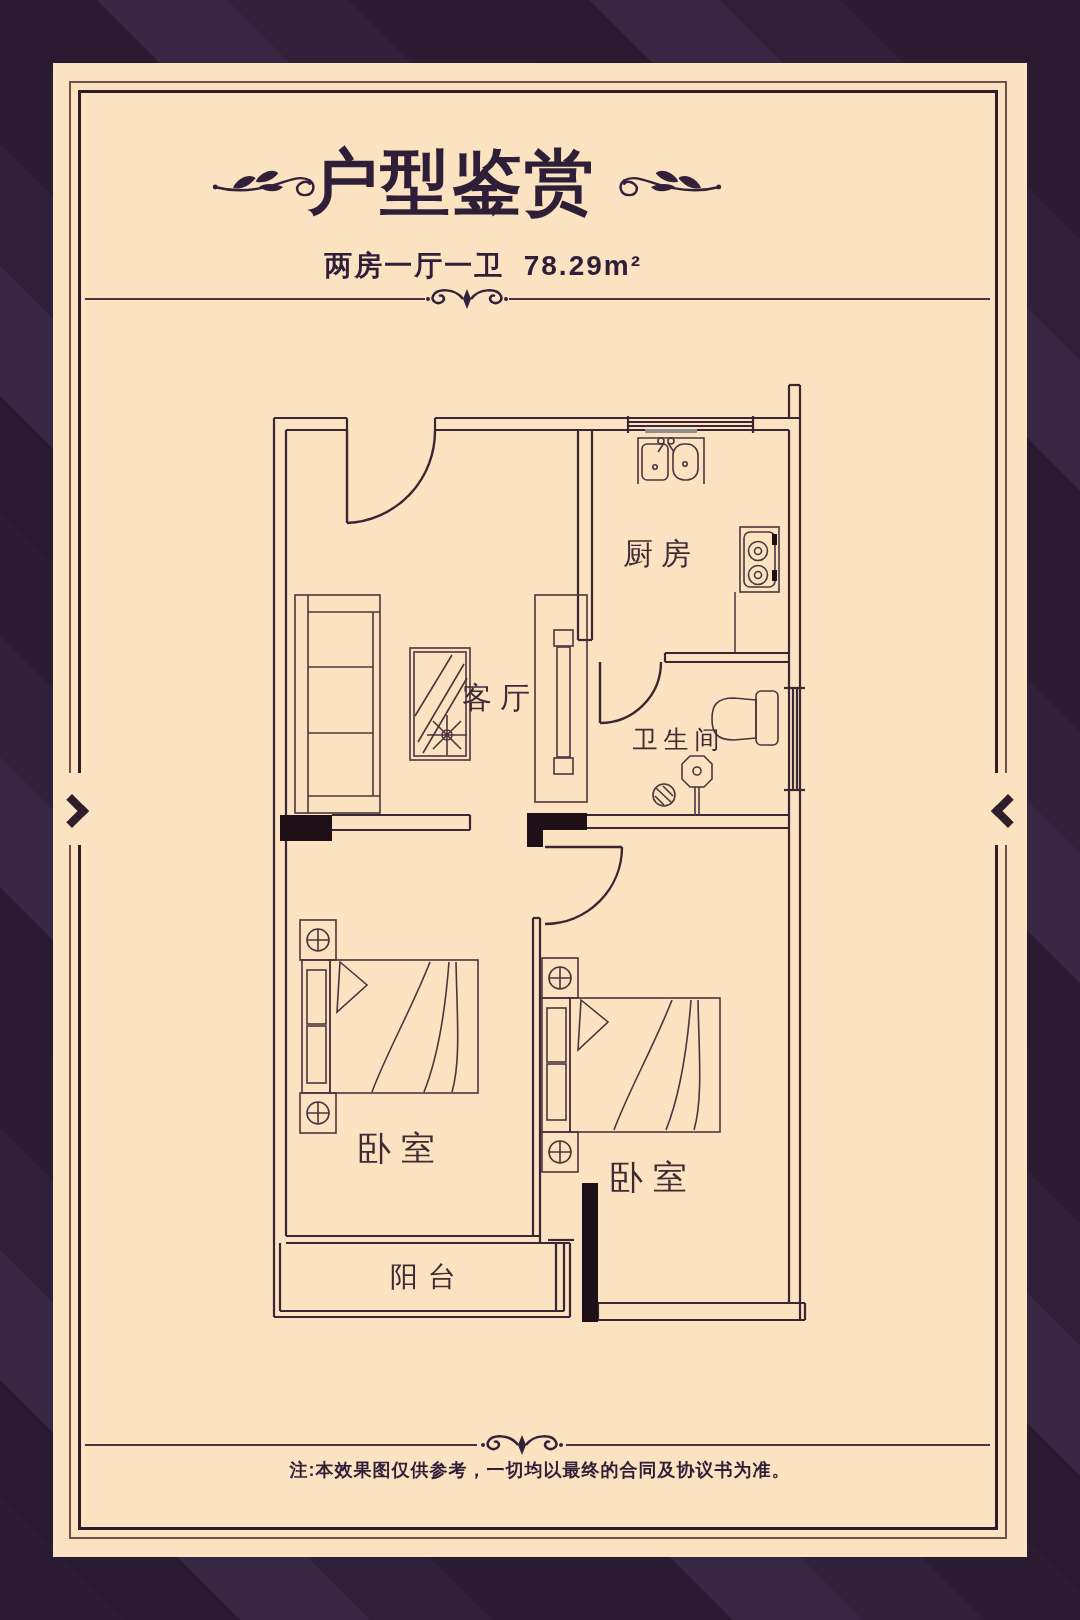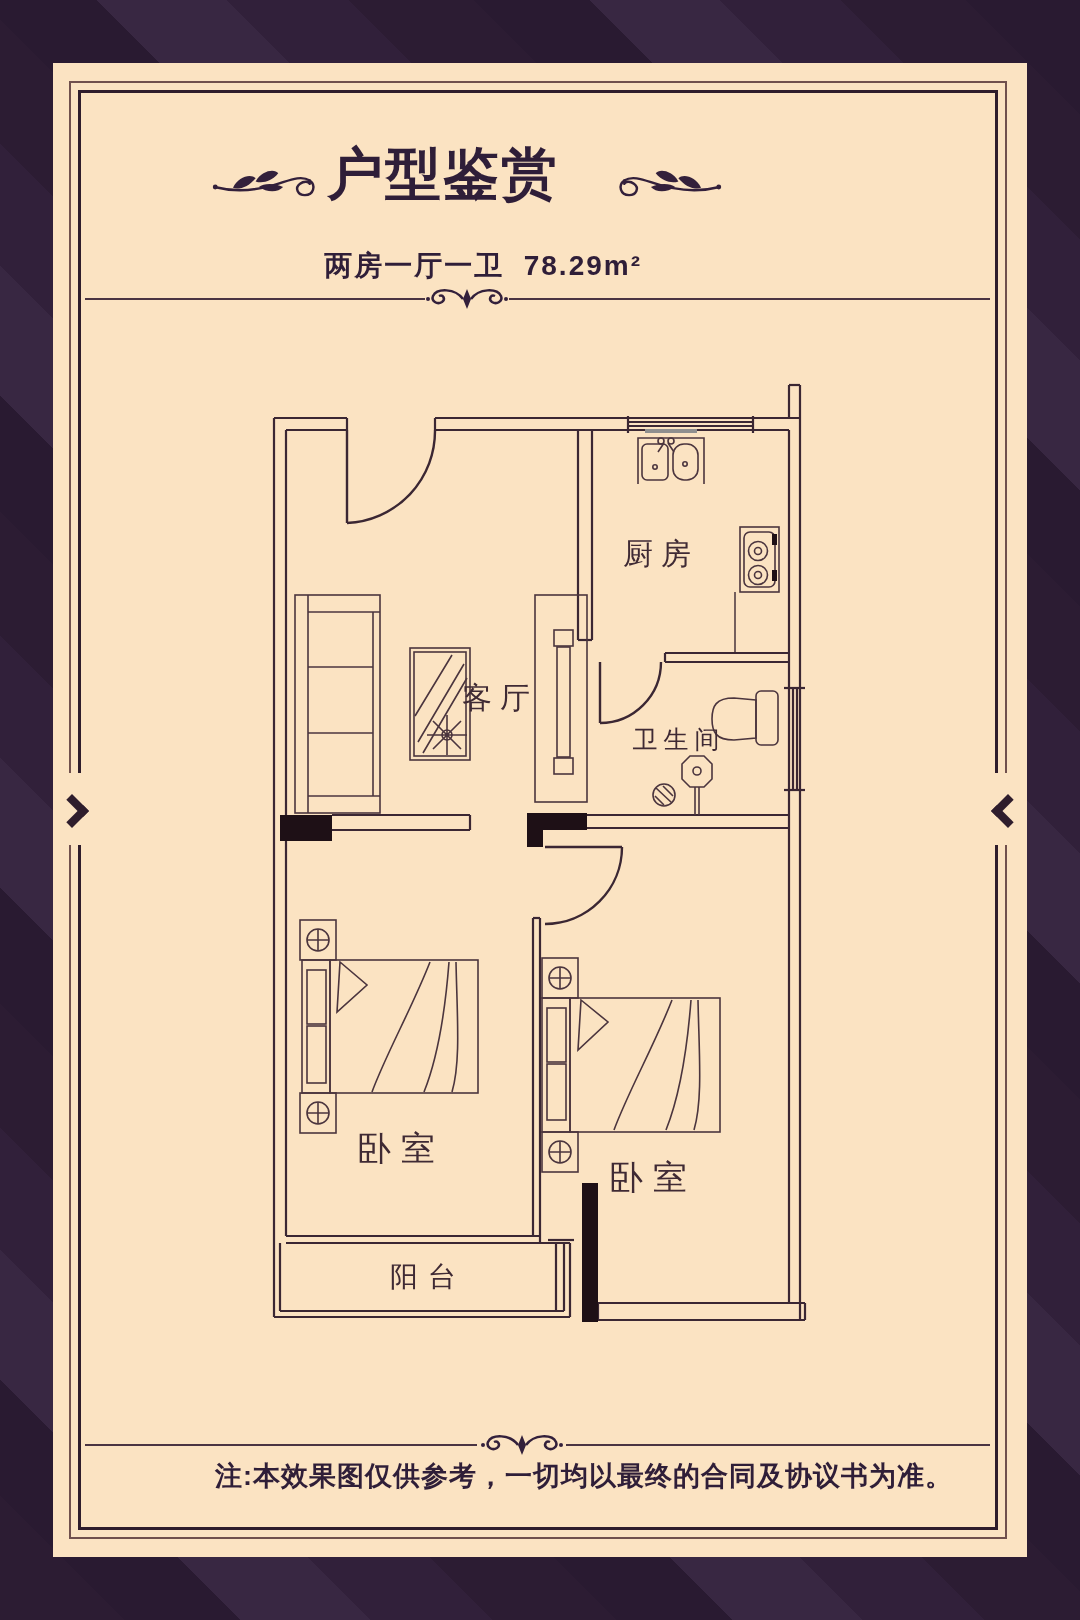--- a/index.html
+++ b/index.html
@@ -26,43 +26,43 @@
     position:absolute;width:36px;height:72px;background:#fbe3c2;top:773px;
   }
   .gap-left{left:60px;} .gap-right{left:984px;}
   .chev{
     position:absolute;width:16px;height:16px;top:799px;
     border-top:8px solid #2f1d2c;border-right:8px solid #2f1d2c;
   }
   .chev-left{left:60px;transform:rotate(45deg);}
   .chev-right{left:996px;transform:rotate(-135deg);}
   .title{
-    position:absolute;left:327px;top:142px;width:300px;
-    font-size:56px;font-weight:bold;letter-spacing:2px;color:#2f1e38;
+    position:absolute;left:308px;top:142px;width:300px;
+    font-size:70px;font-weight:bold;letter-spacing:2px;color:#2f1e38;
     white-space:nowrap;line-height:1.15;
   }
   .subtitle{
     position:absolute;left:282px;top:247px;width:360px;text-align:right;
     font-size:28px;font-weight:bold;color:#2f1e38;letter-spacing:2px;
     white-space:nowrap;
   }
   .flourish{position:absolute;width:105px;height:46px;}
   .fl-left{left:212px;top:160px;}
   .fl-right{left:617px;top:160px;transform:scaleX(-1);}
   .rule{position:absolute;height:0;border-top:2px solid #4a3442;}
   .rule-h-l{left:85px;top:298px;width:340px;}
   .rule-h-r{left:509px;top:298px;width:481px;}
   .rule-f-l{left:85px;top:1444px;width:392px;}
   .rule-f-r{left:566px;top:1444px;width:424px;}
   .ornament{position:absolute;width:84px;height:26px;}
   .orn-head{left:425px;top:286px;}
   .orn-foot{left:480px;top:1432px;}
   .footer-note{
     position:absolute;left:215px;top:1458px;width:650px;text-align:center;
-    font-size:27px;font-weight:bold;color:#2f1e38;letter-spacing:1px;
+    font-size:18px;font-weight:bold;color:#2f1e38;letter-spacing:1px;
     white-space:nowrap;
   }
   .plan{position:absolute;left:250px;top:378px;}
   svg text{
     font-family:"DejaVu Serif","Liberation Serif",serif;
     fill:#3f2a34;
   }
 </style>
 </head>
 <body>

